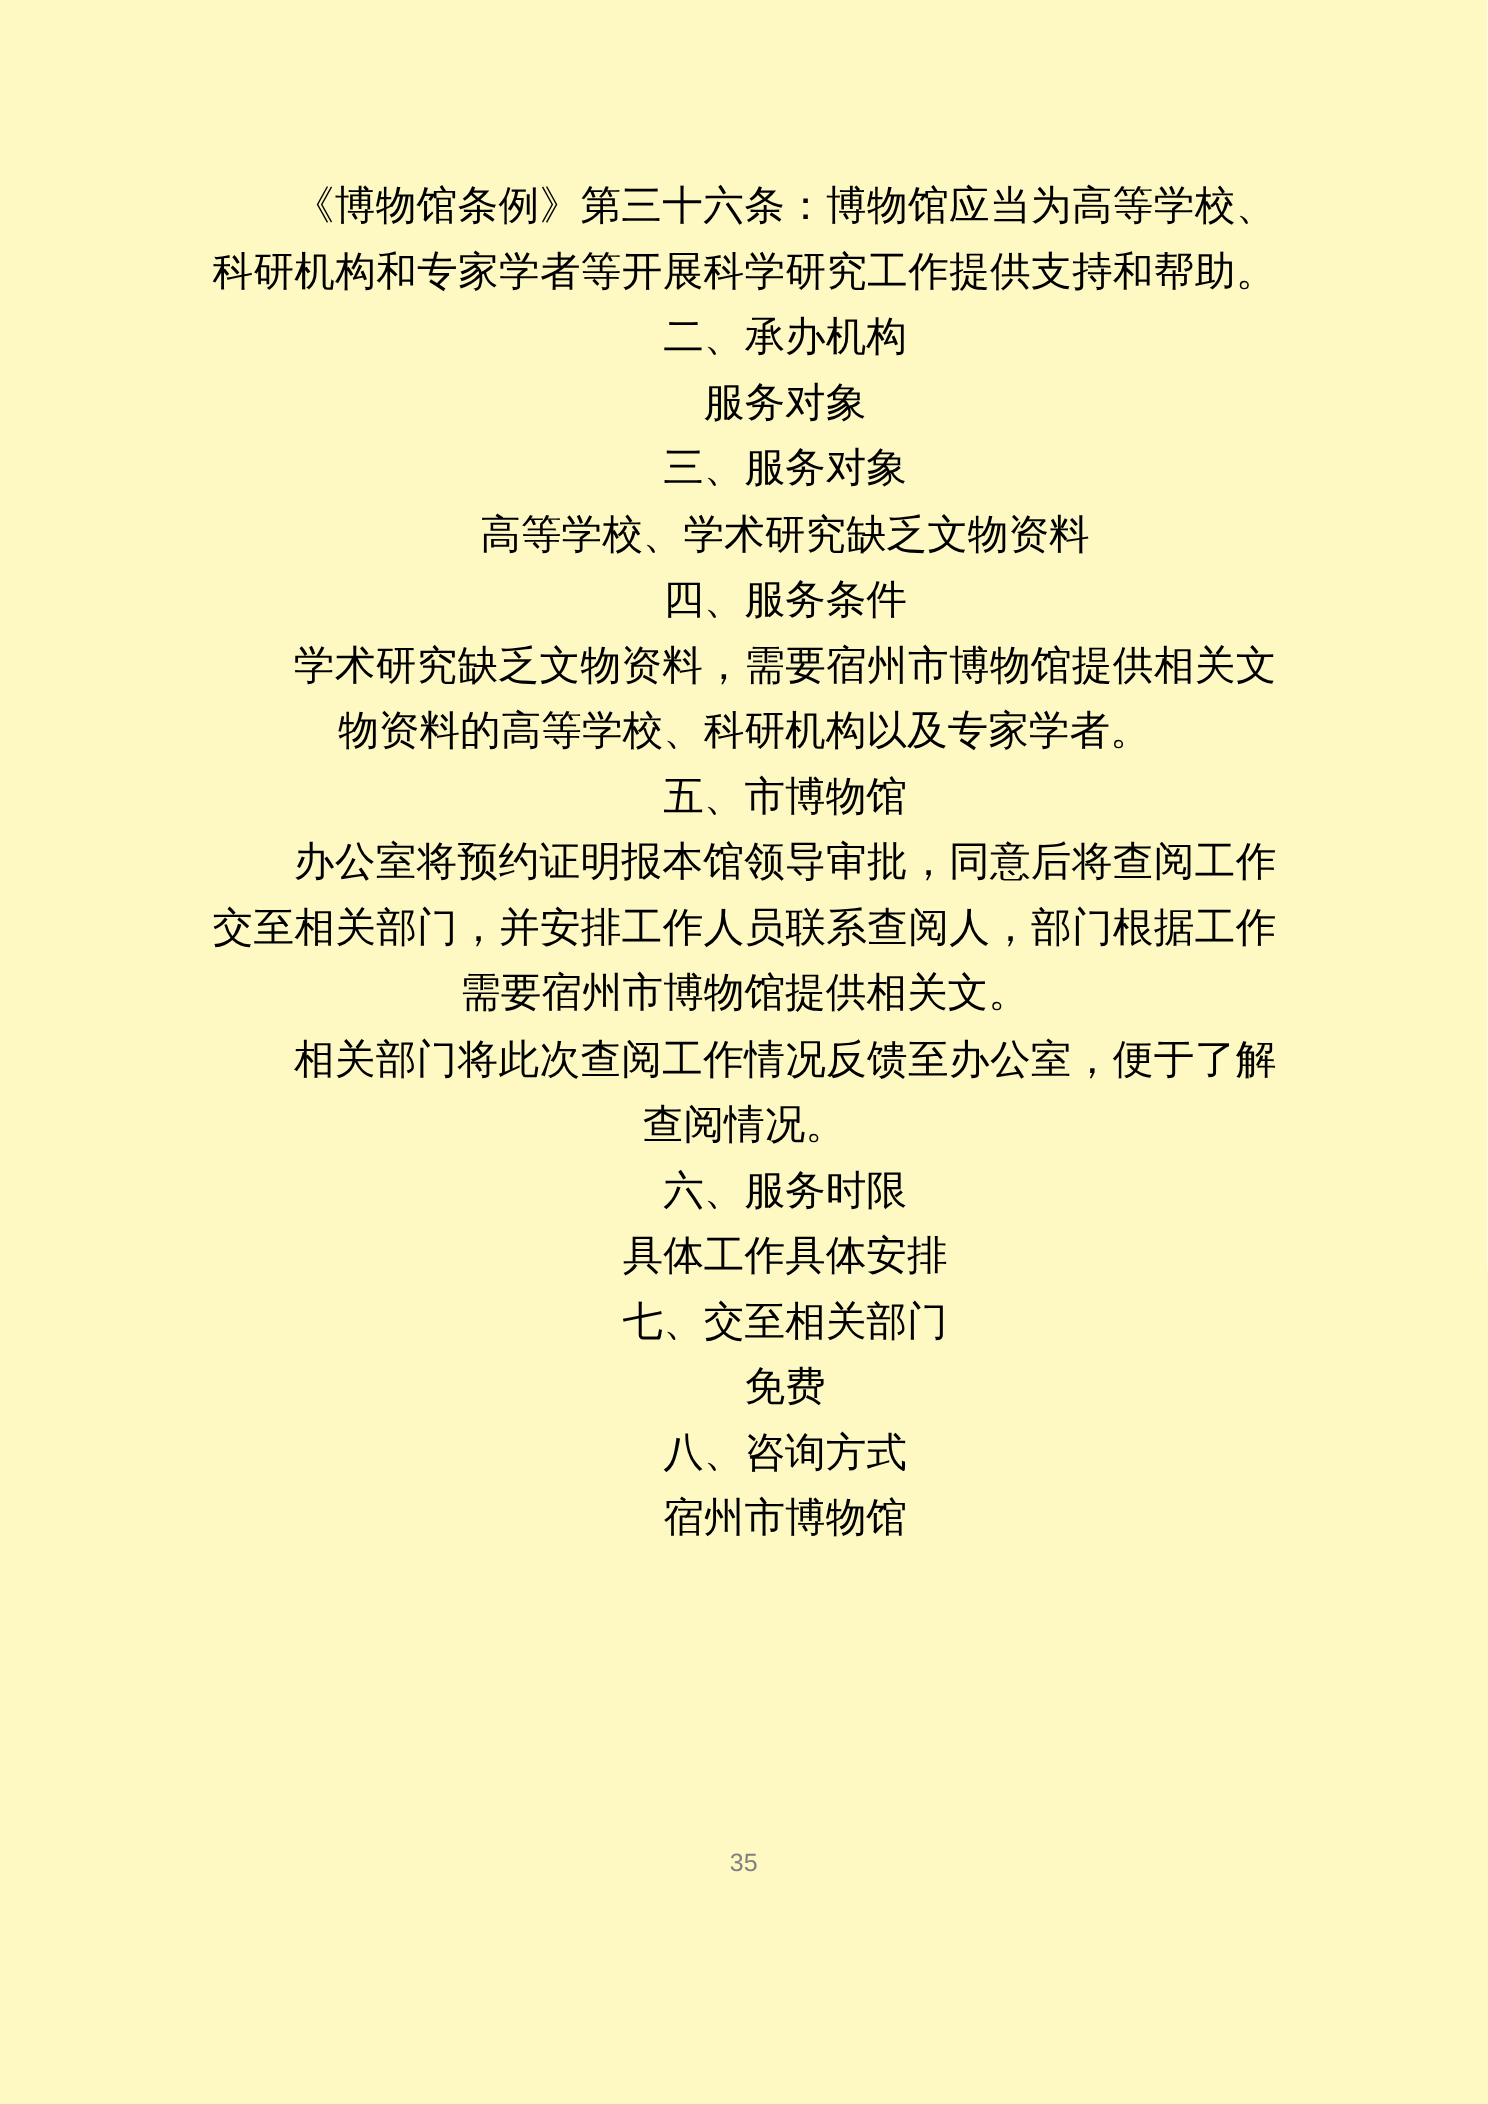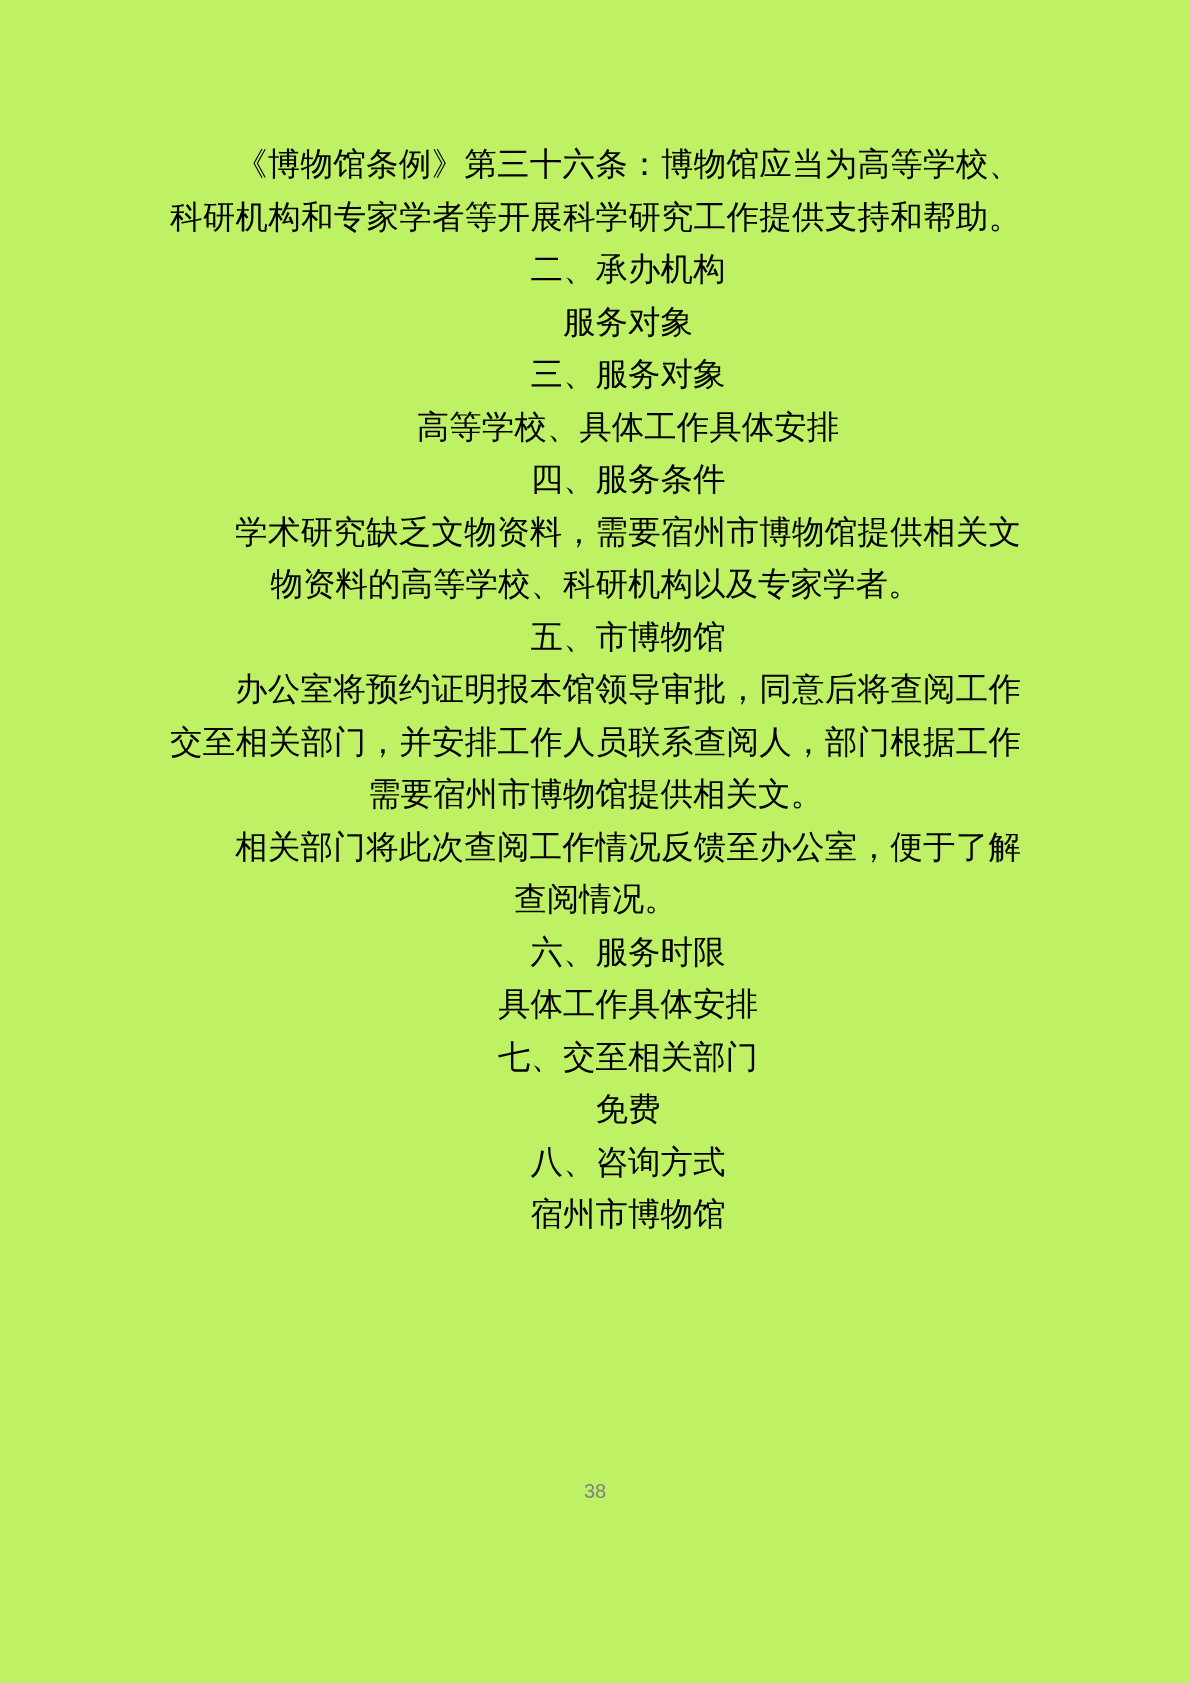--- a/index.html
+++ b/index.html
@@ -4,21 +4,21 @@
 <style>
   html, body {
     margin: 0;
     padding: 0;
     background: #ffffff;
   }
   .page {
     position: relative;
     width: 1190px;
     height: 1683px;
-    background: #bef264;
+    background: #fef9c3;
     overflow: hidden;
     font-family: "Liberation Sans", sans-serif;
   }
   .doc-body {
     position: absolute;
     left: 170px;
     top: 138px;
     width: 851px;
     font-size: 32.5px;
     line-height: 52.5px;
@@ -52,31 +52,31 @@
 </head>
 <body>
 
 <div class="page">
   <div class="doc-body" id="doc-body">
       <div class="line indent fill">《博物馆条例》第三十六条：博物馆应当为高等学校、</div>
       <div class="line fill">科研机构和专家学者等开展科学研究工作提供支持和帮助。</div>
       <div class="line indent">二、承办机构</div>
       <div class="line indent">服务对象</div>
       <div class="line indent">三、服务对象</div>
-      <div class="line indent">高等学校、具体工作具体安排</div>
+      <div class="line indent">高等学校、学术研究缺乏文物资料</div>
       <div class="line indent">四、服务条件</div>
       <div class="line indent fill">学术研究缺乏文物资料，需要宿州市博物馆提供相关文</div>
       <div class="line">物资料的高等学校、科研机构以及专家学者。</div>
       <div class="line indent">五、市博物馆</div>
       <div class="line indent fill">办公室将预约证明报本馆领导审批，同意后将查阅工作</div>
       <div class="line fill">交至相关部门，并安排工作人员联系查阅人，部门根据工作</div>
       <div class="line">需要宿州市博物馆提供相关文。</div>
       <div class="line indent fill">相关部门将此次查阅工作情况反馈至办公室，便于了解</div>
       <div class="line">查阅情况。</div>
       <div class="line indent">六、服务时限</div>
       <div class="line indent">具体工作具体安排</div>
       <div class="line indent">七、交至相关部门</div>
       <div class="line indent">免费</div>
       <div class="line indent">八、咨询方式</div>
       <div class="line indent">宿州市博物馆</div>
     </div>
-  <div class="page-number">38</div>
+  <div class="page-number">35</div>
 </div>
 
 </body></html>

